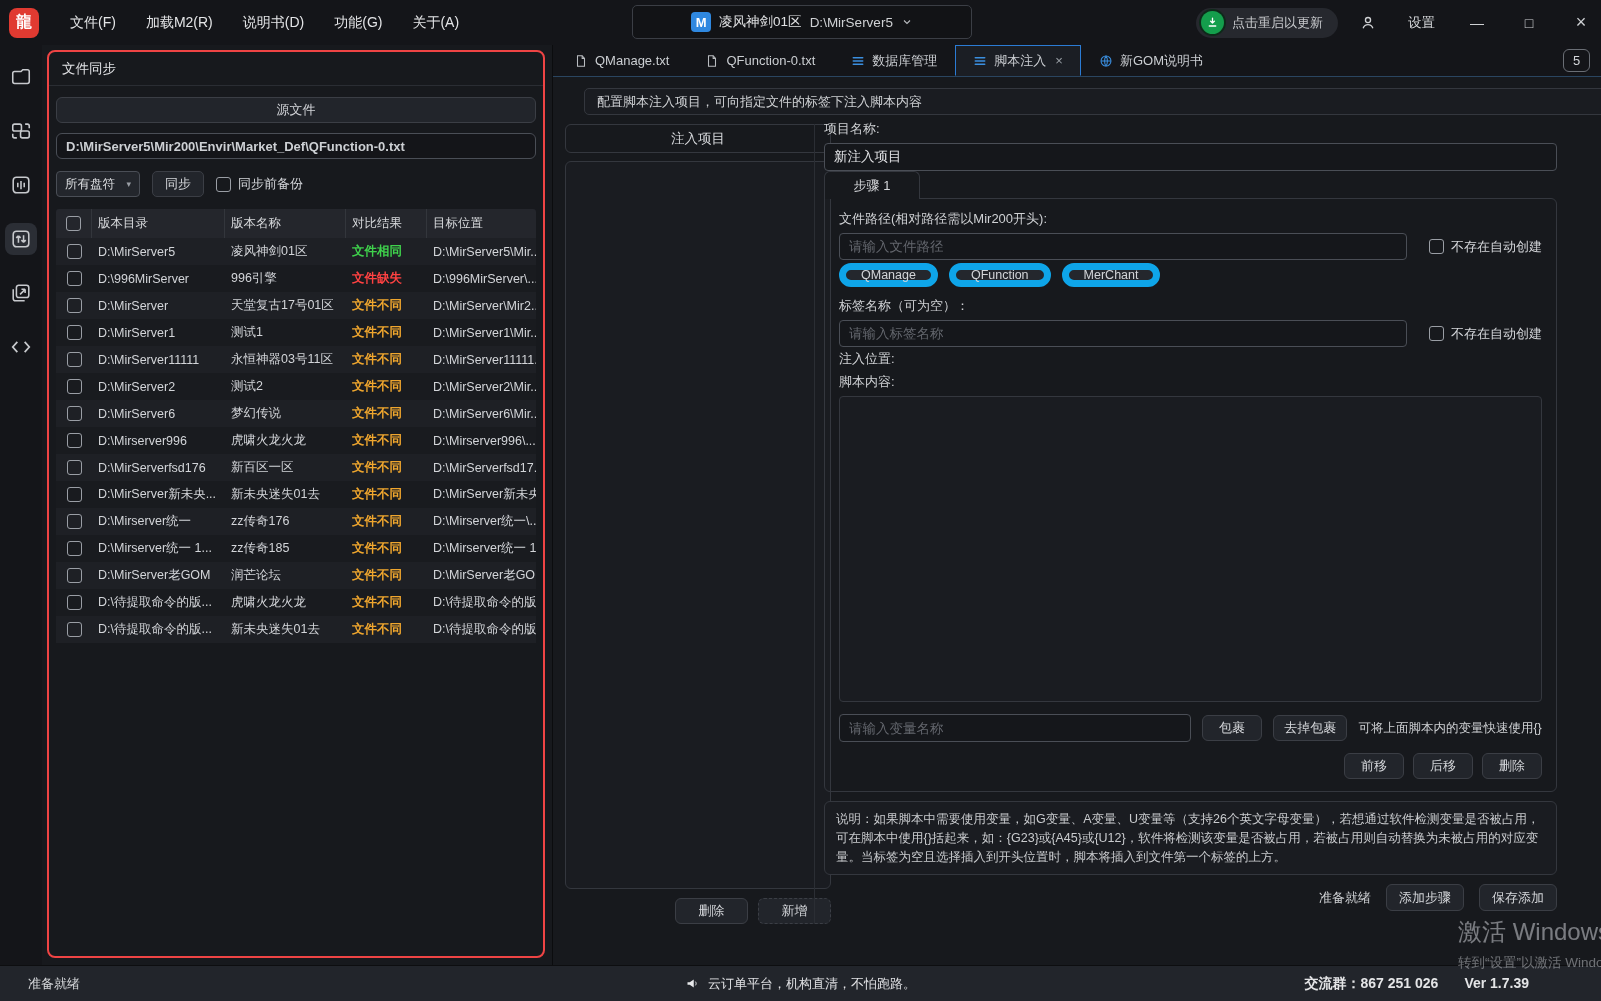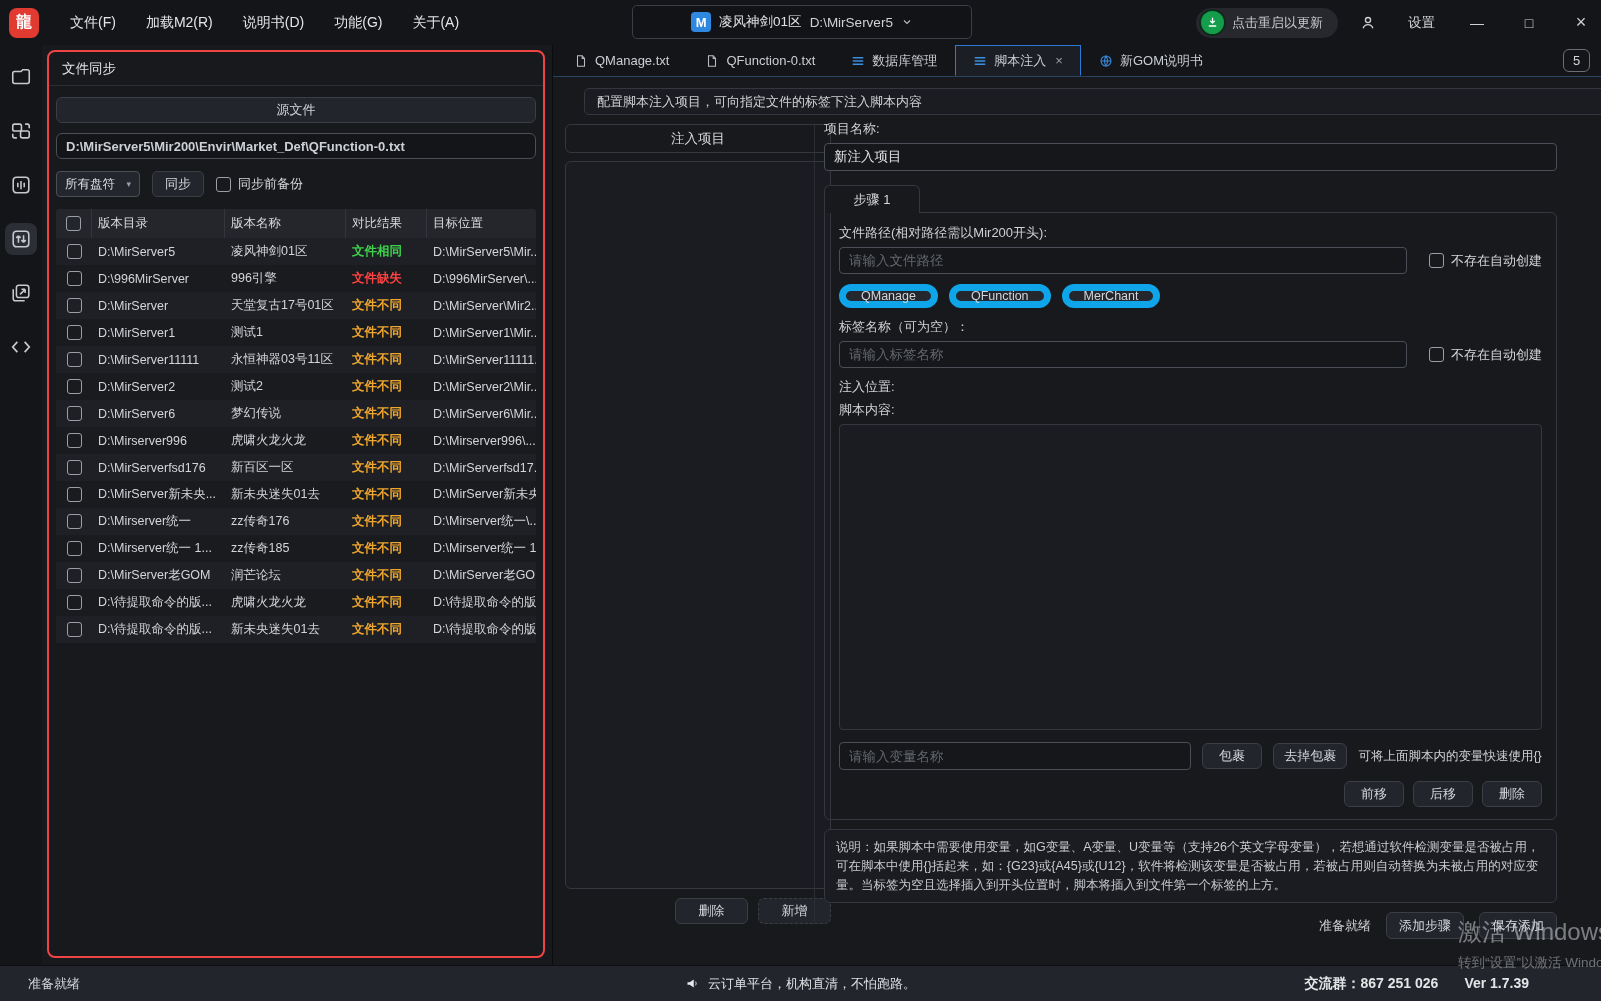--- a/index.html
+++ b/index.html
@@ -75,23 +75,23 @@
   .ij-btns { flex:none; margin-top:9px; display:flex; justify-content:flex-end; gap:10px; }
   .btn { height:26px; border:1px solid #3b3e45; background:#22252b; border-radius:6px; color:#d3d5d9; font-size:13px; display:flex; align-items:center; justify-content:center; padding:0 14px; }
   .btn.dashed { border-style:dashed; }
   .v-divider { position:absolute; left:261px; top:79px; height:800px; width:1px; background:#2b2e34; }
 
   
   .form { position:absolute; left:271px; top:75px; width:733px; }
   .f-label { font-size:13px; color:#cfd1d4; margin-bottom:5px; }
   .f-input { height:28px; border:1px solid #4a4e56; background:#15171b; border-radius:4px; width:100%; color:#e0e1e4; font-size:13.5px; padding:0 9px; font-family:inherit; outline:none; }
   .f-input::placeholder { color:#63666d; }
-  .step-tab { margin-top:14px; width:96px; height:28px; border:1px solid #34373e; border-bottom:none; border-radius:6px 6px 0 0; display:flex; align-items:center; justify-content:center; font-size:13px; color:#d6d8db; background:#17191d; position:relative; z-index:2; }
+  .step-tab { width:96px; height:28px; border:1px solid #34373e; border-bottom:none; border-radius:6px 6px 0 0; display:flex; align-items:center; justify-content:center; font-size:13px; color:#d6d8db; background:#17191d; position:relative; z-index:2; }
   .step-panel { border:1px solid #34373e; border-radius:0 6px 6px 6px; margin-top:-1px; padding:11px 14px 12px; }
-  .in-row { display:flex; align-items:center; gap:22px; margin-bottom:10px; }
+  .in-row { display:flex; align-items:center; gap:22px; margin-bottom:3px; }
   .in-row .f-input { flex:1; height:27px; }
   .pill-row { display:flex; gap:11px; margin:2px 0 10px; }
   .pill { height:24px; padding:0 15px; border:7px solid #0ea5e9; background:#24272d; border-radius:12px; font-size:12.5px; color:#d3d5d9; display:flex; align-items:center; }
   .radio-row { display:flex; gap:32px; align-items:center; margin:4px 0 10px; }
   .radio { display:flex; align-items:center; gap:8px; font-size:13px; color:#d6d8db; }
   .r-dot { width:16px; height:16px; border-radius:50%; border:2px solid #6d7077; position:relative; flex:none; }
   .radio.sel .r-dot { border-color:#2d6ff0; }
   .radio.sel .r-dot::after { content:""; position:absolute; left:3px; top:3px; width:8px; height:8px; border-radius:50%; background:#2d6ff0; }
   .script-area { height:306px; border:1px solid #34373e; border-radius:4px; background:#1a1c21; margin:3px 0 12px; }
   .var-row { display:flex; align-items:center; gap:11px; }

